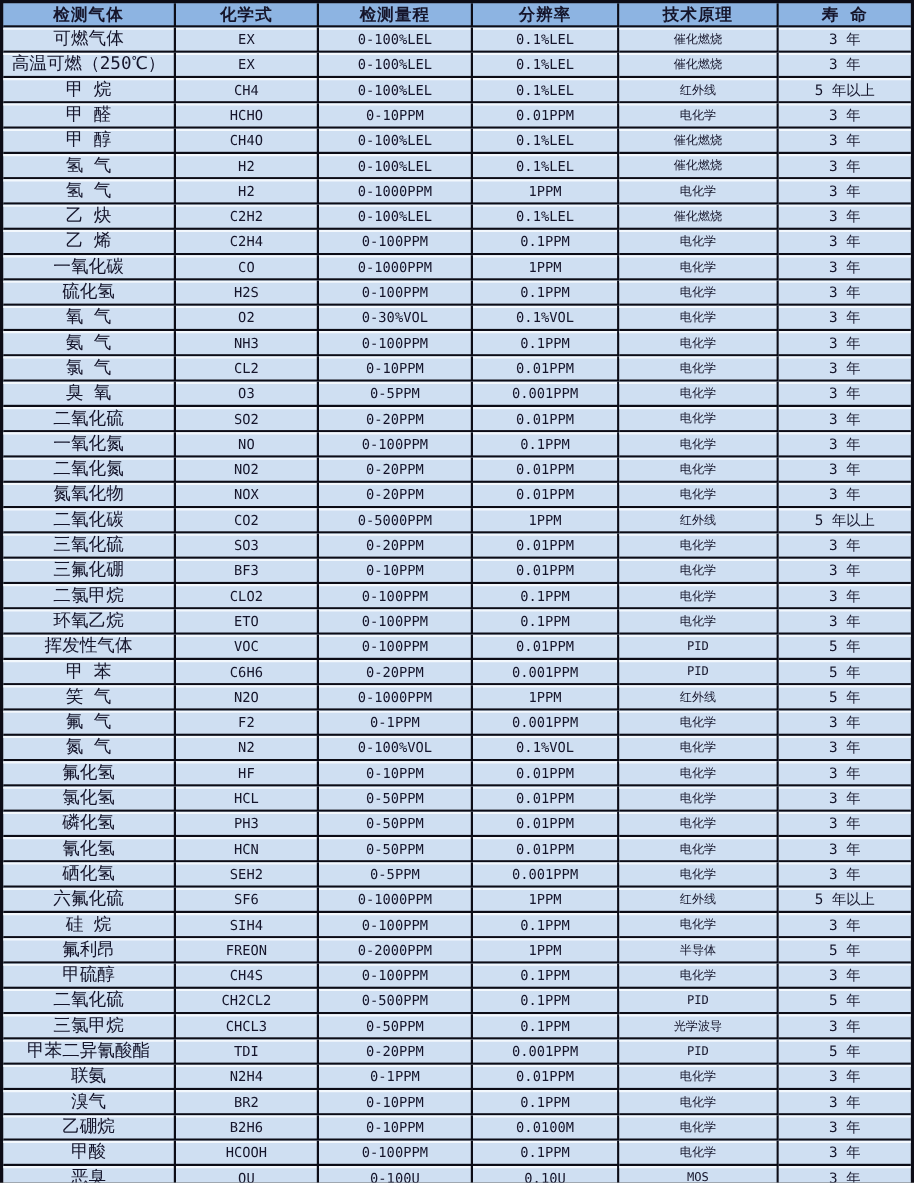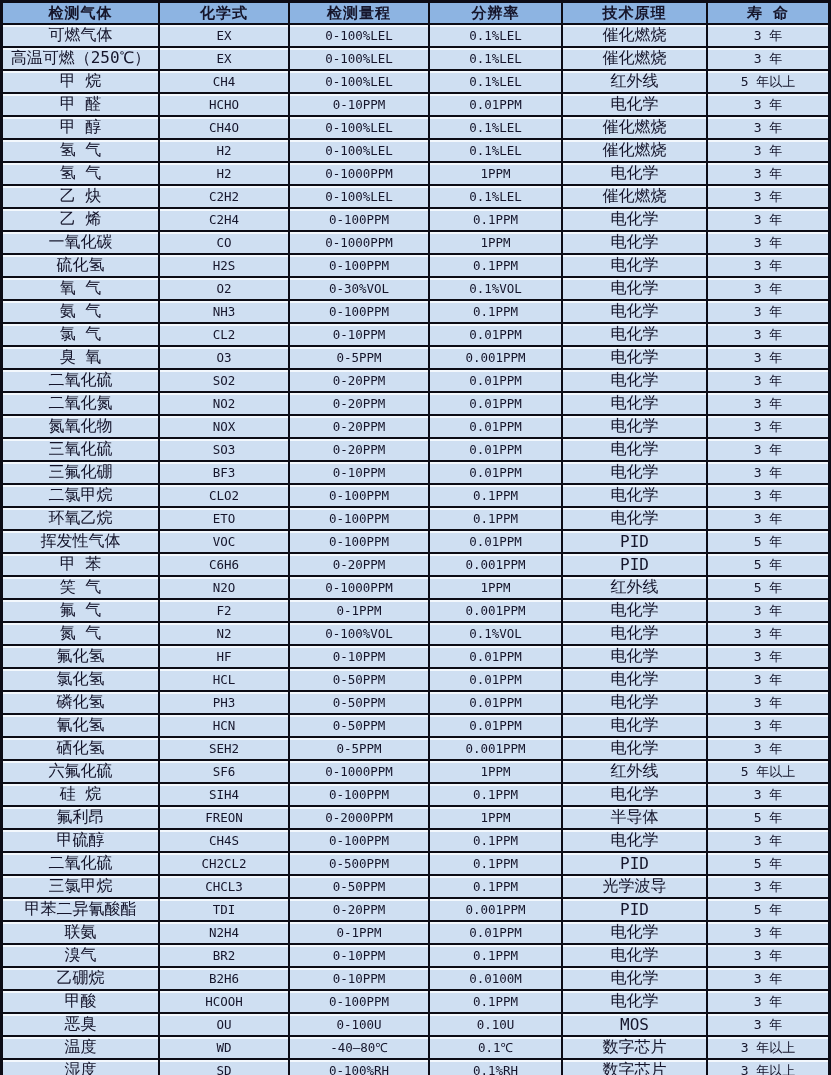--- a/index.html
+++ b/index.html
@@ -46,21 +46,21 @@
     font-size: 15px;
     letter-spacing: 1px;
     height: 22px;
   }
   tbody td {
     font-size: 12.5px;
     background: #cfdff2;
     box-shadow: inset 0 2px 0 #f3f8fd; 
   }
   tbody td:first-child { font-size: 16px; }
-  tbody td:nth-child(5) { font-size: 16px; }
+  tbody td:nth-child(5) { font-size: 11px; }
   tbody td:last-child { font-size: 13px; }
 </style>
 </head>
 <body>
 
 <table class="spec">
   <colgroup>
     <col class="c1">
       <col class="c2">
       <col class="c3">
@@ -201,34 +201,50 @@
       </tr>
       <tr>
         <td>二氧化硫</td>
         <td>SO2</td>
         <td>0-20PPM</td>
         <td>0.01PPM</td>
         <td>电化学</td>
         <td>3 年</td>
       </tr>
       <tr>
+        <td>一氧化氮</td>
+        <td>NO</td>
+        <td>0-100PPM</td>
+        <td>0.1PPM</td>
+        <td>电化学</td>
+        <td>3 年</td>
+      </tr>
+      <tr>
         <td>二氧化氮</td>
         <td>NO2</td>
         <td>0-20PPM</td>
         <td>0.01PPM</td>
         <td>电化学</td>
         <td>3 年</td>
       </tr>
       <tr>
         <td>氮氧化物</td>
         <td>NOX</td>
         <td>0-20PPM</td>
         <td>0.01PPM</td>
         <td>电化学</td>
         <td>3 年</td>
+      </tr>
+      <tr>
+        <td>二氧化碳</td>
+        <td>CO2</td>
+        <td>0-5000PPM</td>
+        <td>1PPM</td>
+        <td>红外线</td>
+        <td>5 年以上</td>
       </tr>
       <tr>
         <td>三氧化硫</td>
         <td>SO3</td>
         <td>0-20PPM</td>
         <td>0.01PPM</td>
         <td>电化学</td>
         <td>3 年</td>
       </tr>
       <tr>

